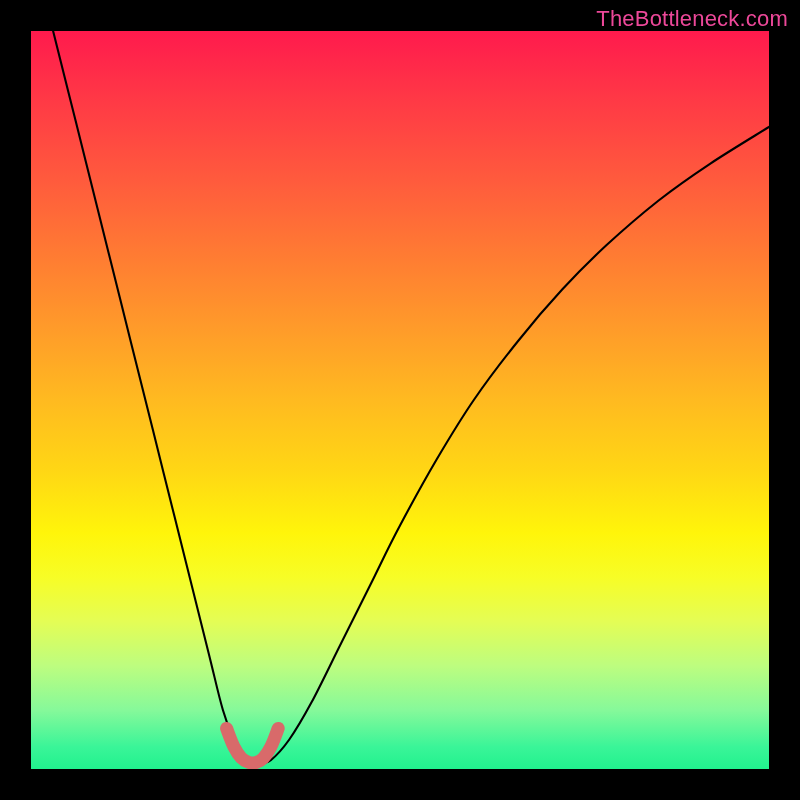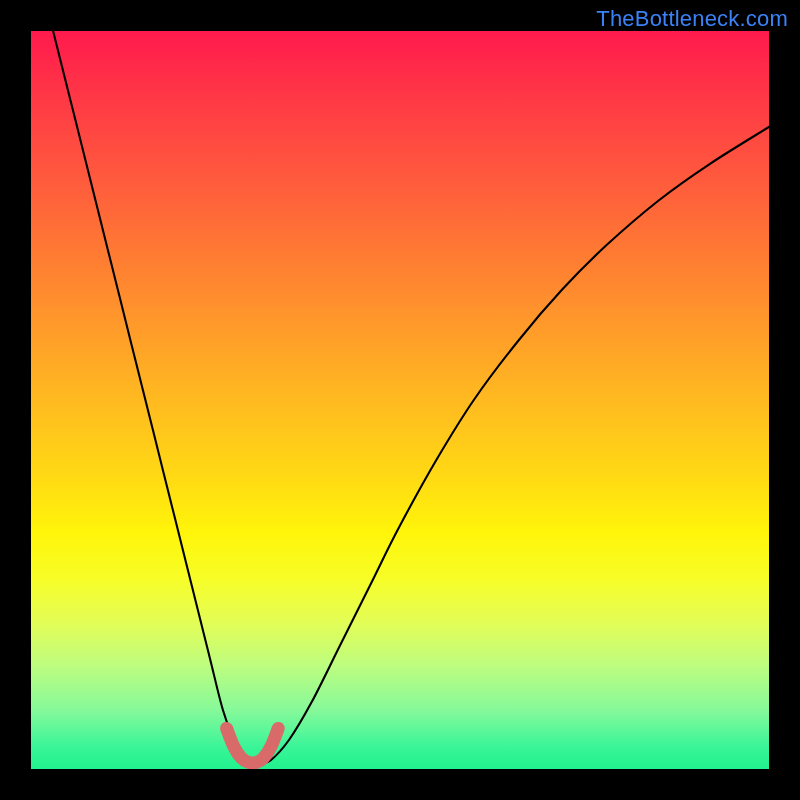--- a/index.html
+++ b/index.html
@@ -31,21 +31,21 @@
       #bdfd7f 86%,
       #86f99a 92%,
       #3af598 97%,
       #21f28e 100%
     );
   }
   .watermark {
     position: absolute;
     top: 6px;
     right: 12px;
-    color: #3b82f6;
+    color: #ec4899;
     font-size: 22px;
     font-weight: 400;
     letter-spacing: 0.2px;
     z-index: 5;
   }
   svg.curve {
     position: absolute;
     left: 0;
     top: 0;
     width: 738px;

